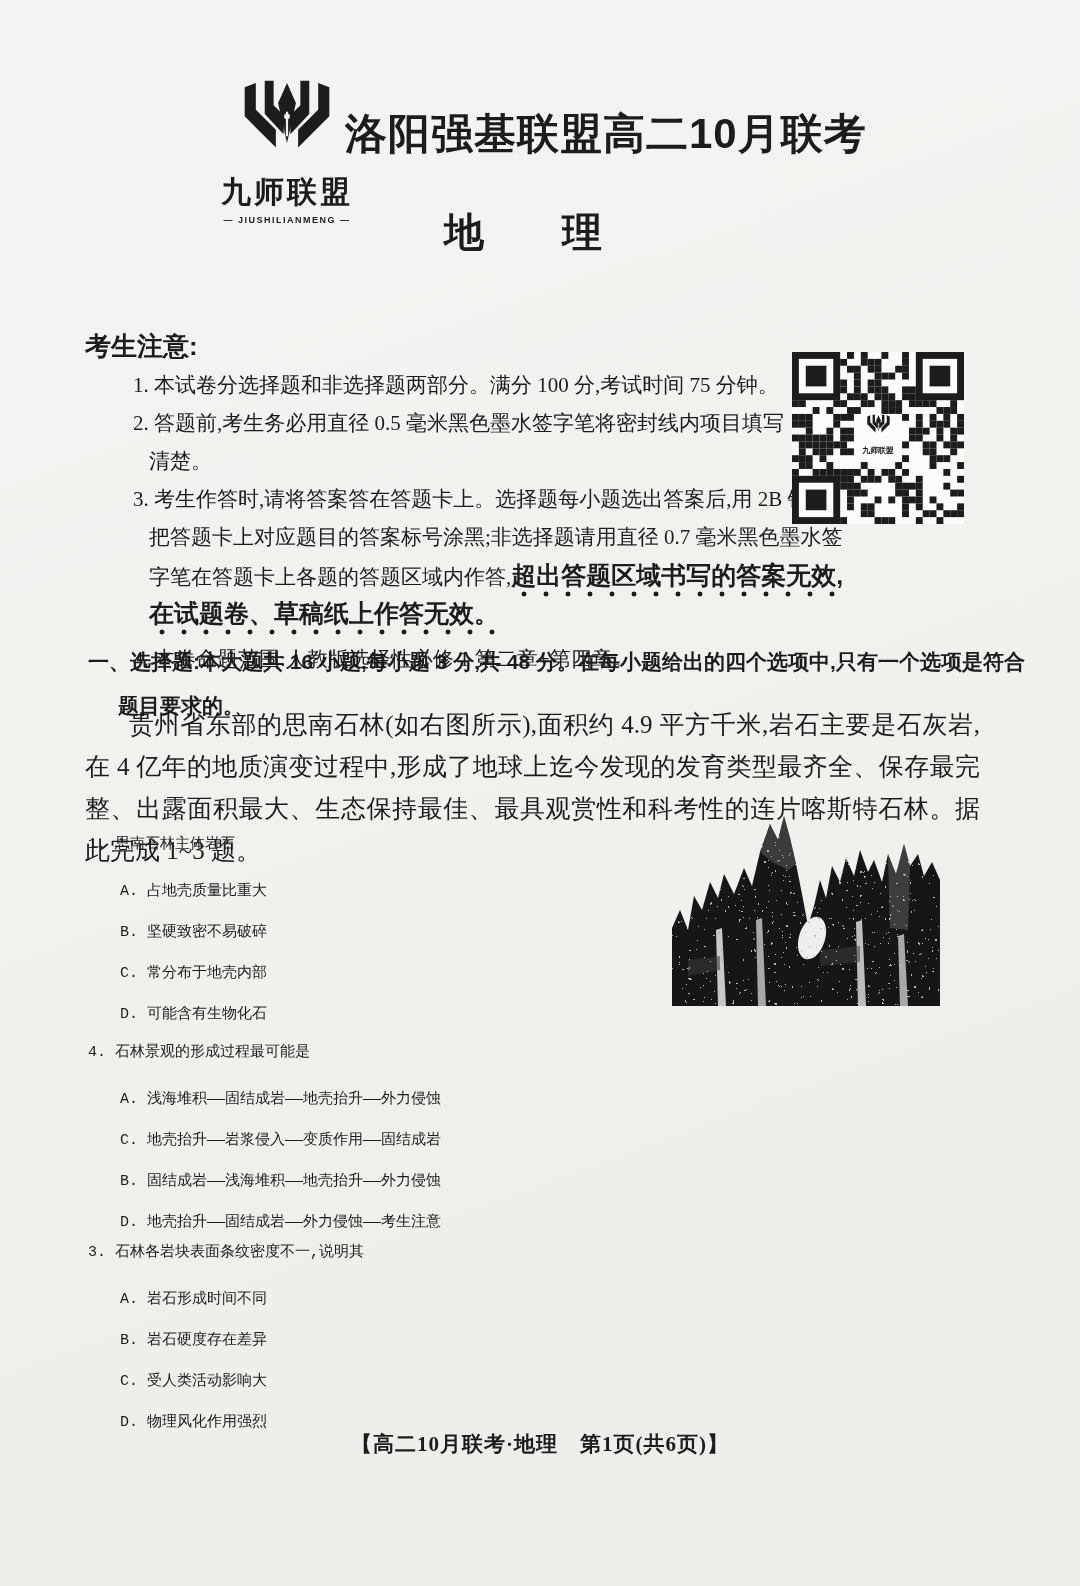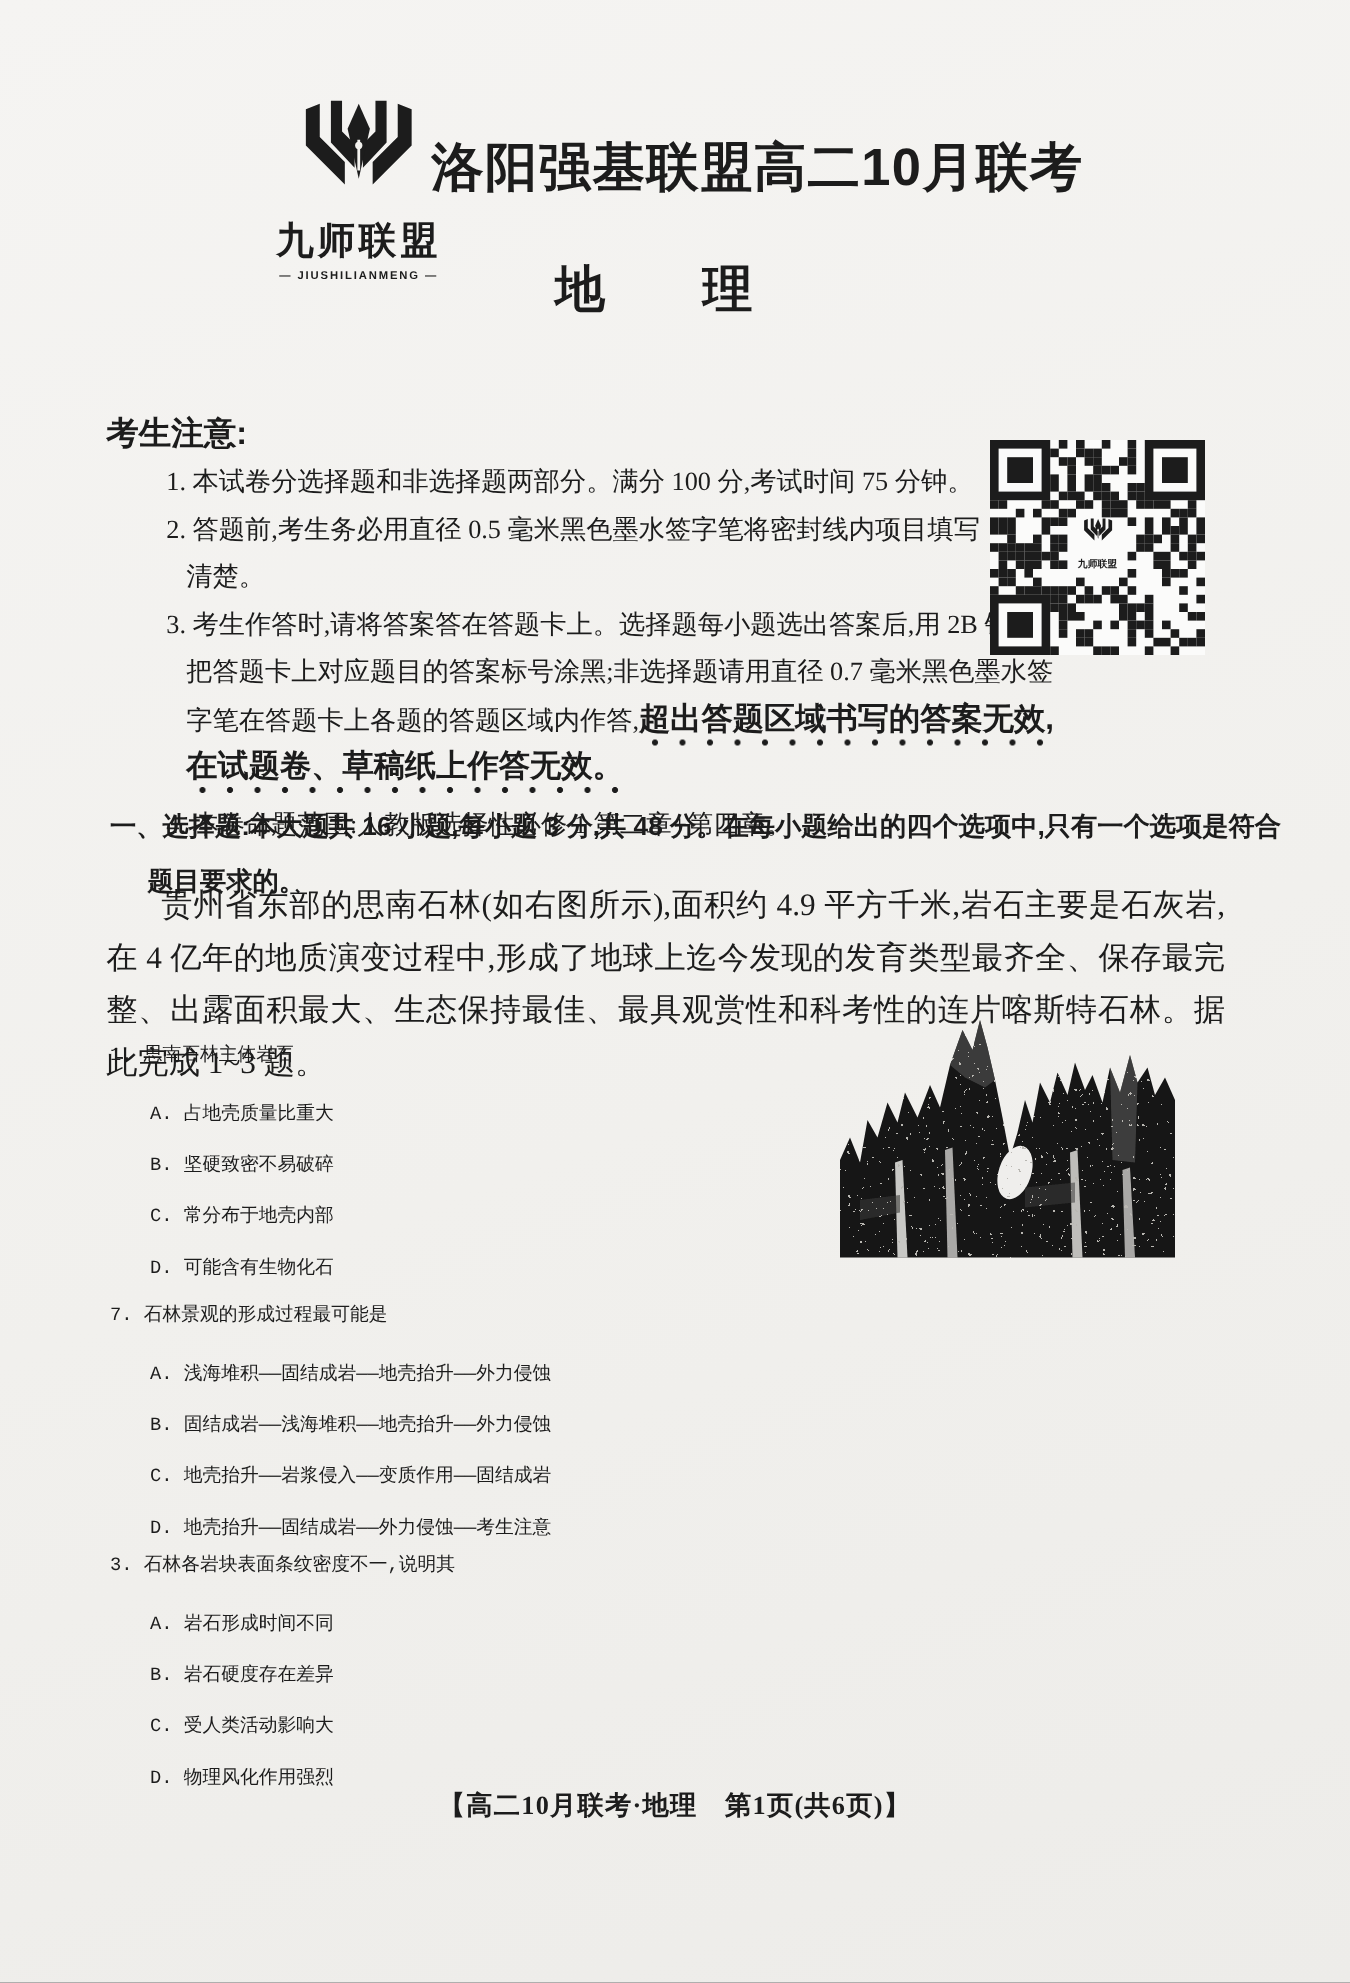--- a/index.html
+++ b/index.html
@@ -346,24 +346,24 @@
 
   <div class="q" id="q1">
     <div class="stem">1. 思南石林主体岩石</div>
     <div class="opt">A. 占地壳质量比重大</div>
     <div class="opt">B. 坚硬致密不易破碎</div>
     <div class="opt">C. 常分布于地壳内部</div>
     <div class="opt">D. 可能含有生物化石</div>
   </div>
 
   <div class="q" id="q2">
-    <div class="stem">7. 石林景观的形成过程最可能是</div>
+    <div class="stem">4. 石林景观的形成过程最可能是</div>
     <div class="opt">A. 浅海堆积——固结成岩——地壳抬升——外力侵蚀</div>
+    <div class="opt">C. 地壳抬升——岩浆侵入——变质作用——固结成岩</div>
     <div class="opt">B. 固结成岩——浅海堆积——地壳抬升——外力侵蚀</div>
-    <div class="opt">C. 地壳抬升——岩浆侵入——变质作用——固结成岩</div>
     <div class="opt">D. 地壳抬升——固结成岩——外力侵蚀——考生注意</div>
   </div>
 
   <div class="q" id="q3">
     <div class="stem">3. 石林各岩块表面条纹密度不一,说明其</div>
     <div class="opt">A. 岩石形成时间不同</div>
     <div class="opt">B. 岩石硬度存在差异</div>
     <div class="opt">C. 受人类活动影响大</div>
     <div class="opt">D. 物理风化作用强烈</div>
   </div>

